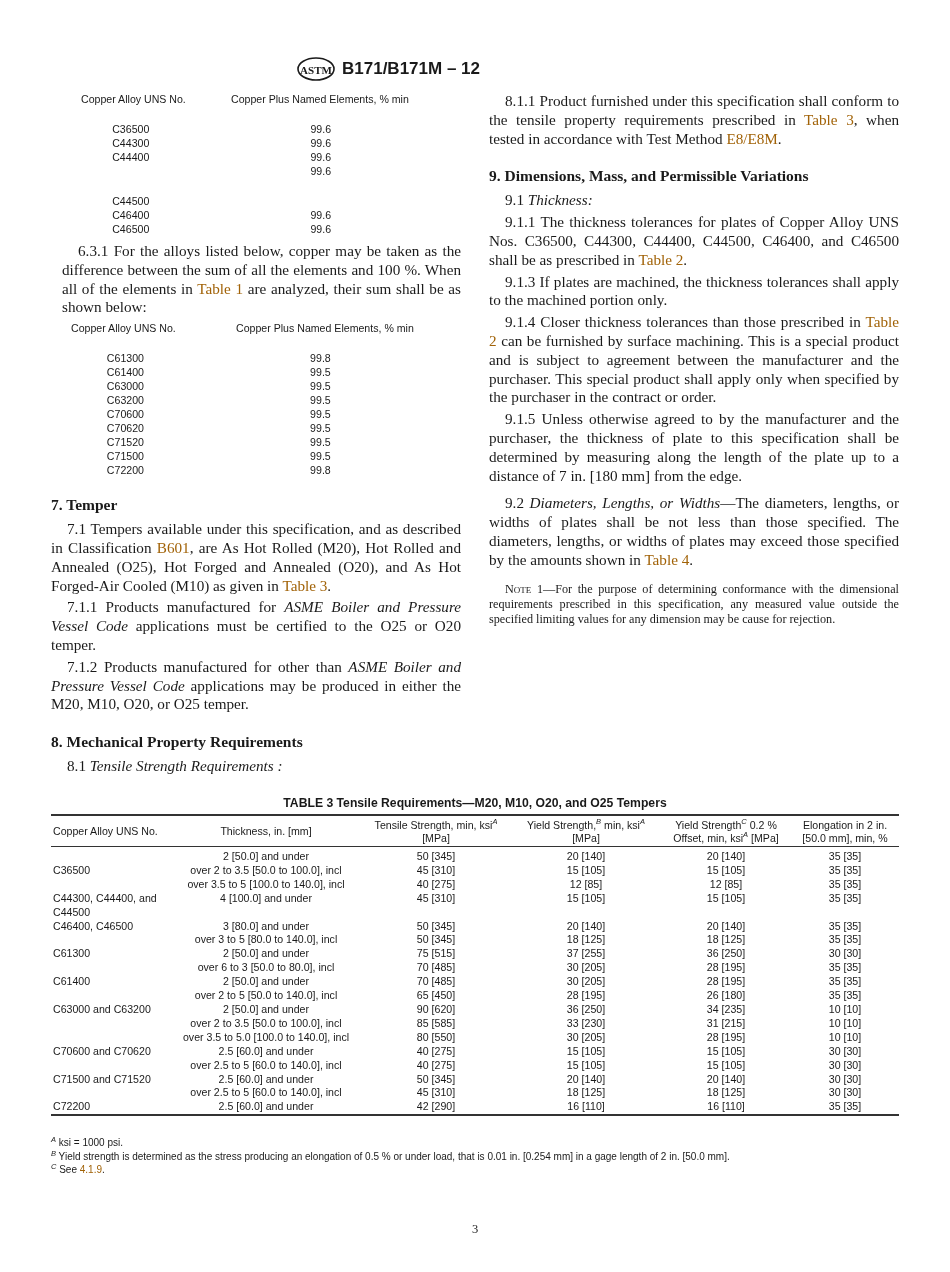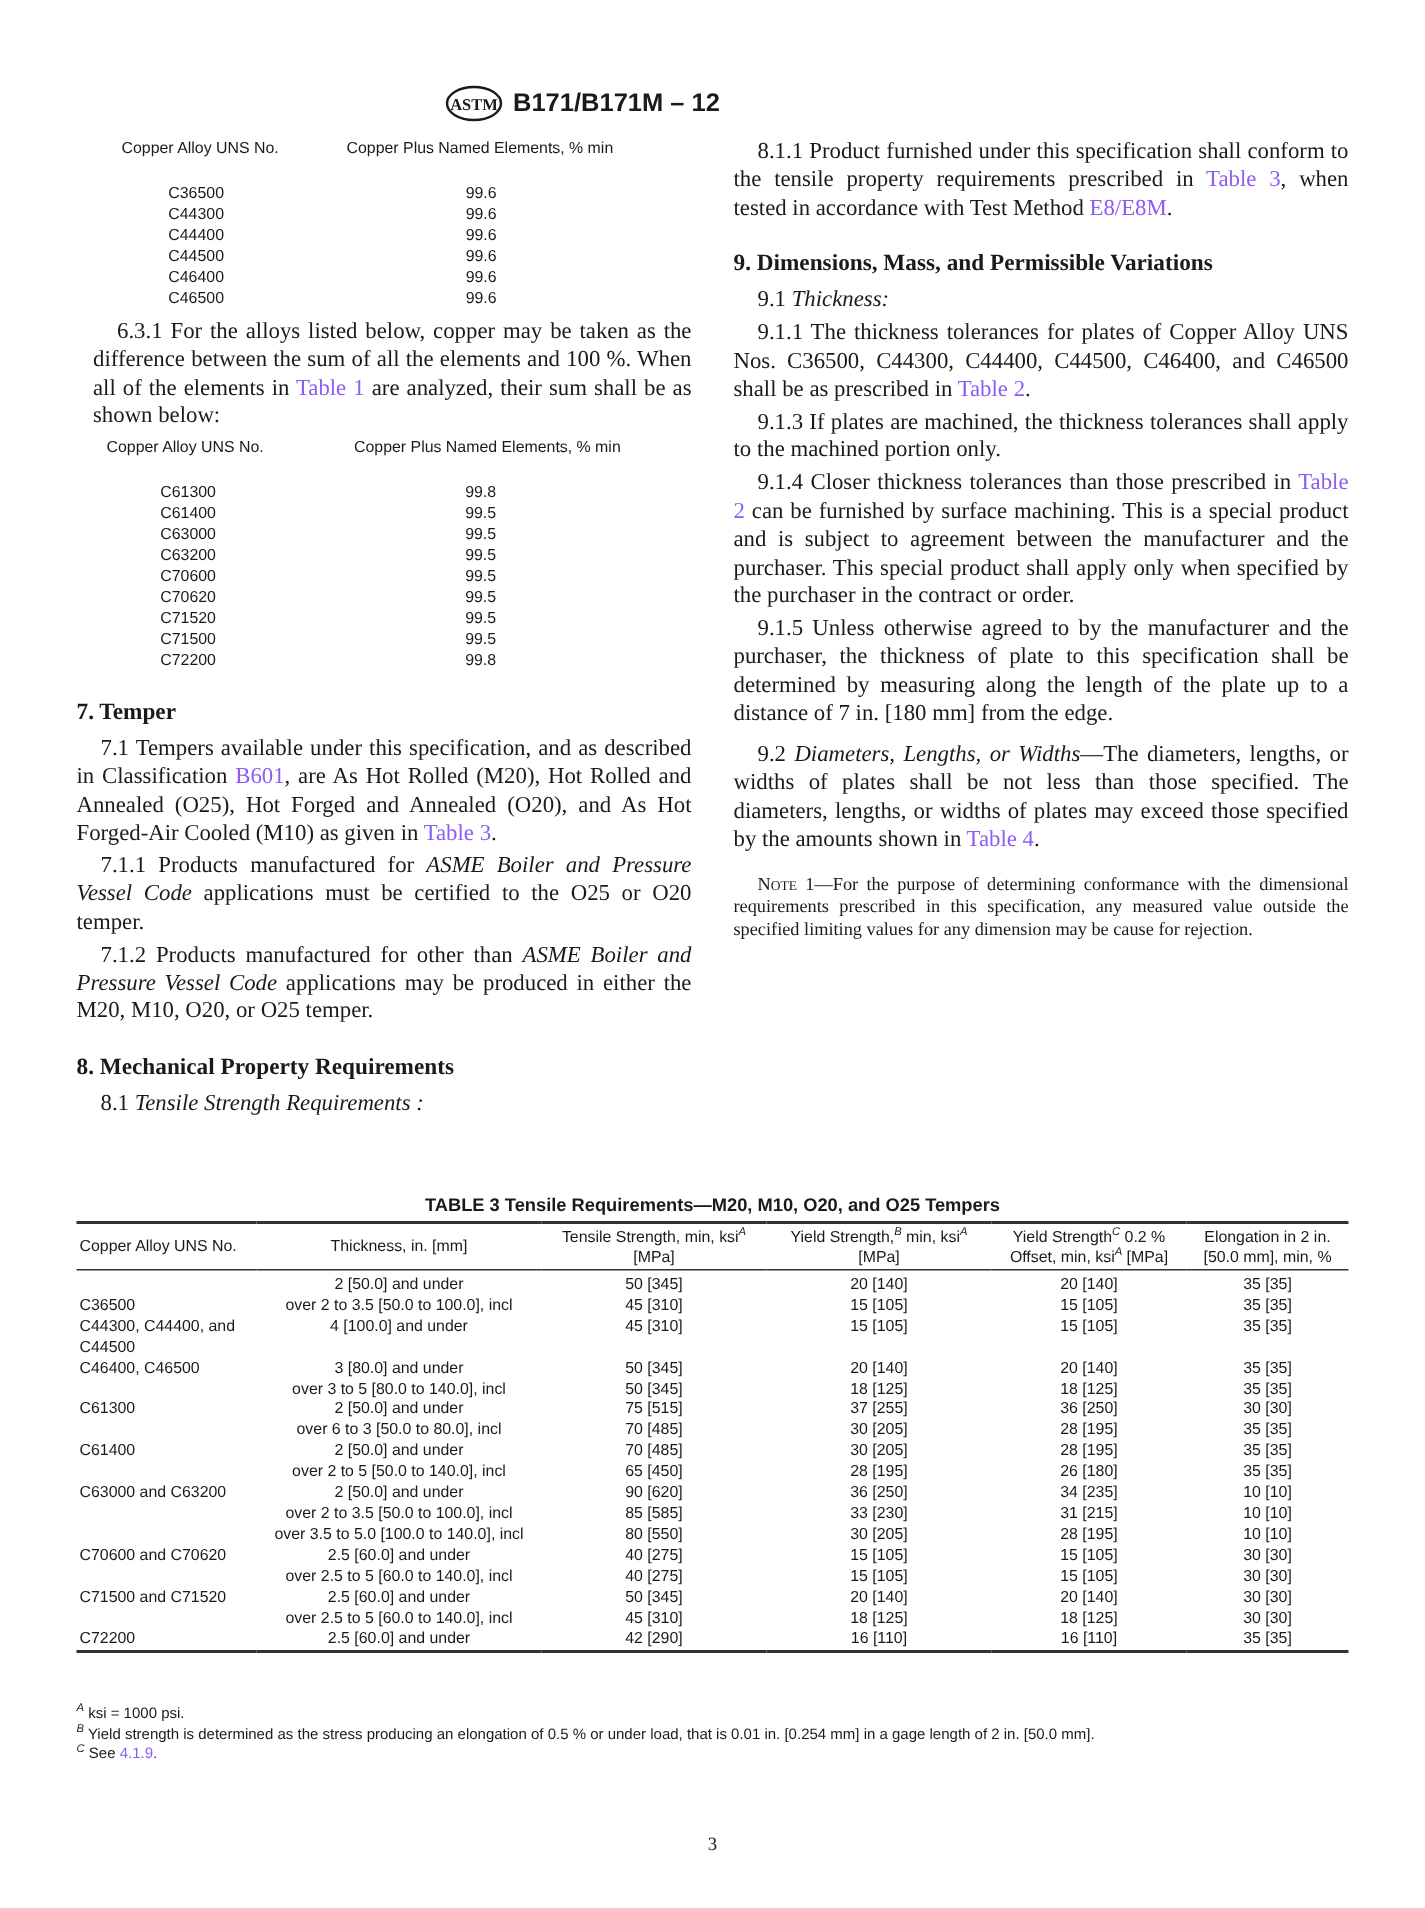--- a/index.html
+++ b/index.html
@@ -1,17 +1,17 @@
 <!DOCTYPE html>
 <html><head>
 <meta charset="utf-8">
 <style>
   html, body { margin: 0; padding: 0; background: #ffffff; }
   body { width: 950px; height: 1272px; position: relative; overflow: hidden; color: #1a1a1a; }
-  a.link, .link { color: #8b5cf6; text-decoration: none; }
+  a.link, .link { color: #a16207; text-decoration: none; }
 
   
   .header { position: absolute; top: 56px; left: 0; width: 776px; display: flex; justify-content: center; align-items: center; gap: 6px; }
   .logo { width: 40px; height: 26px; }
   .doc-id { font-family: "Liberation Sans", sans-serif; font-weight: bold; font-size: 17px; color: #1a1a1a; }
 
   
   .col { position: absolute; top: 92px; }
   .col-left { left: 51px; width: 410px; }
   .col-right { left: 489px; width: 410px; }
@@ -72,21 +72,21 @@
         </div>
         <div class="mini-row">
           <span class="c1" style="width: 110px;">C44300</span>
           <span class="c2" style="width: 310px;">99.6</span>
         </div>
         <div class="mini-row">
           <span class="c1" style="width: 110px;">C44400</span>
           <span class="c2" style="width: 310px;">99.6</span>
         </div>
         <div class="mini-row">
-          <span class="c1" style="width: 110px;">C44500</span>
+          <span class="c1" style="width: 110px; margin-top: 30px;">C44500</span>
           <span class="c2" style="width: 310px;">99.6</span>
         </div>
         <div class="mini-row">
           <span class="c1" style="width: 110px;">C46400</span>
           <span class="c2" style="width: 310px;">99.6</span>
         </div>
         <div class="mini-row">
           <span class="c1" style="width: 110px;">C46500</span>
           <span class="c2" style="width: 310px;">99.6</span>
         </div>
@@ -216,20 +216,28 @@
       </tr>
       <tr>
         <td class="alloy" style="padding-left: 2px; text-indent: 0px;">C36500</td>
         <td>over 2 to 3.5 [50.0 to 100.0], incl</td>
         <td>45 [310]</td>
         <td>15 [105]</td>
         <td>15 [105]</td>
         <td>35 [35]</td>
       </tr>
       <tr>
+        <td class="alloy" style="padding-left: 2px; text-indent: 0px;"></td>
+        <td>over 3.5 to 5 [100.0 to 140.0], incl</td>
+        <td>40 [275]</td>
+        <td>12 [85]</td>
+        <td>12 [85]</td>
+        <td>35 [35]</td>
+      </tr>
+      <tr>
         <td class="alloy" style="padding-left: 2px; text-indent: 0px;">C44300, C44400, and C44500</td>
         <td>4 [100.0] and under</td>
         <td>45 [310]</td>
         <td>15 [105]</td>
         <td>15 [105]</td>
         <td>35 [35]</td>
       </tr>
       <tr>
         <td class="alloy" style="padding-left: 2px; text-indent: 0px;">C46400, C46500</td>
         <td>3 [80.0] and under</td>

